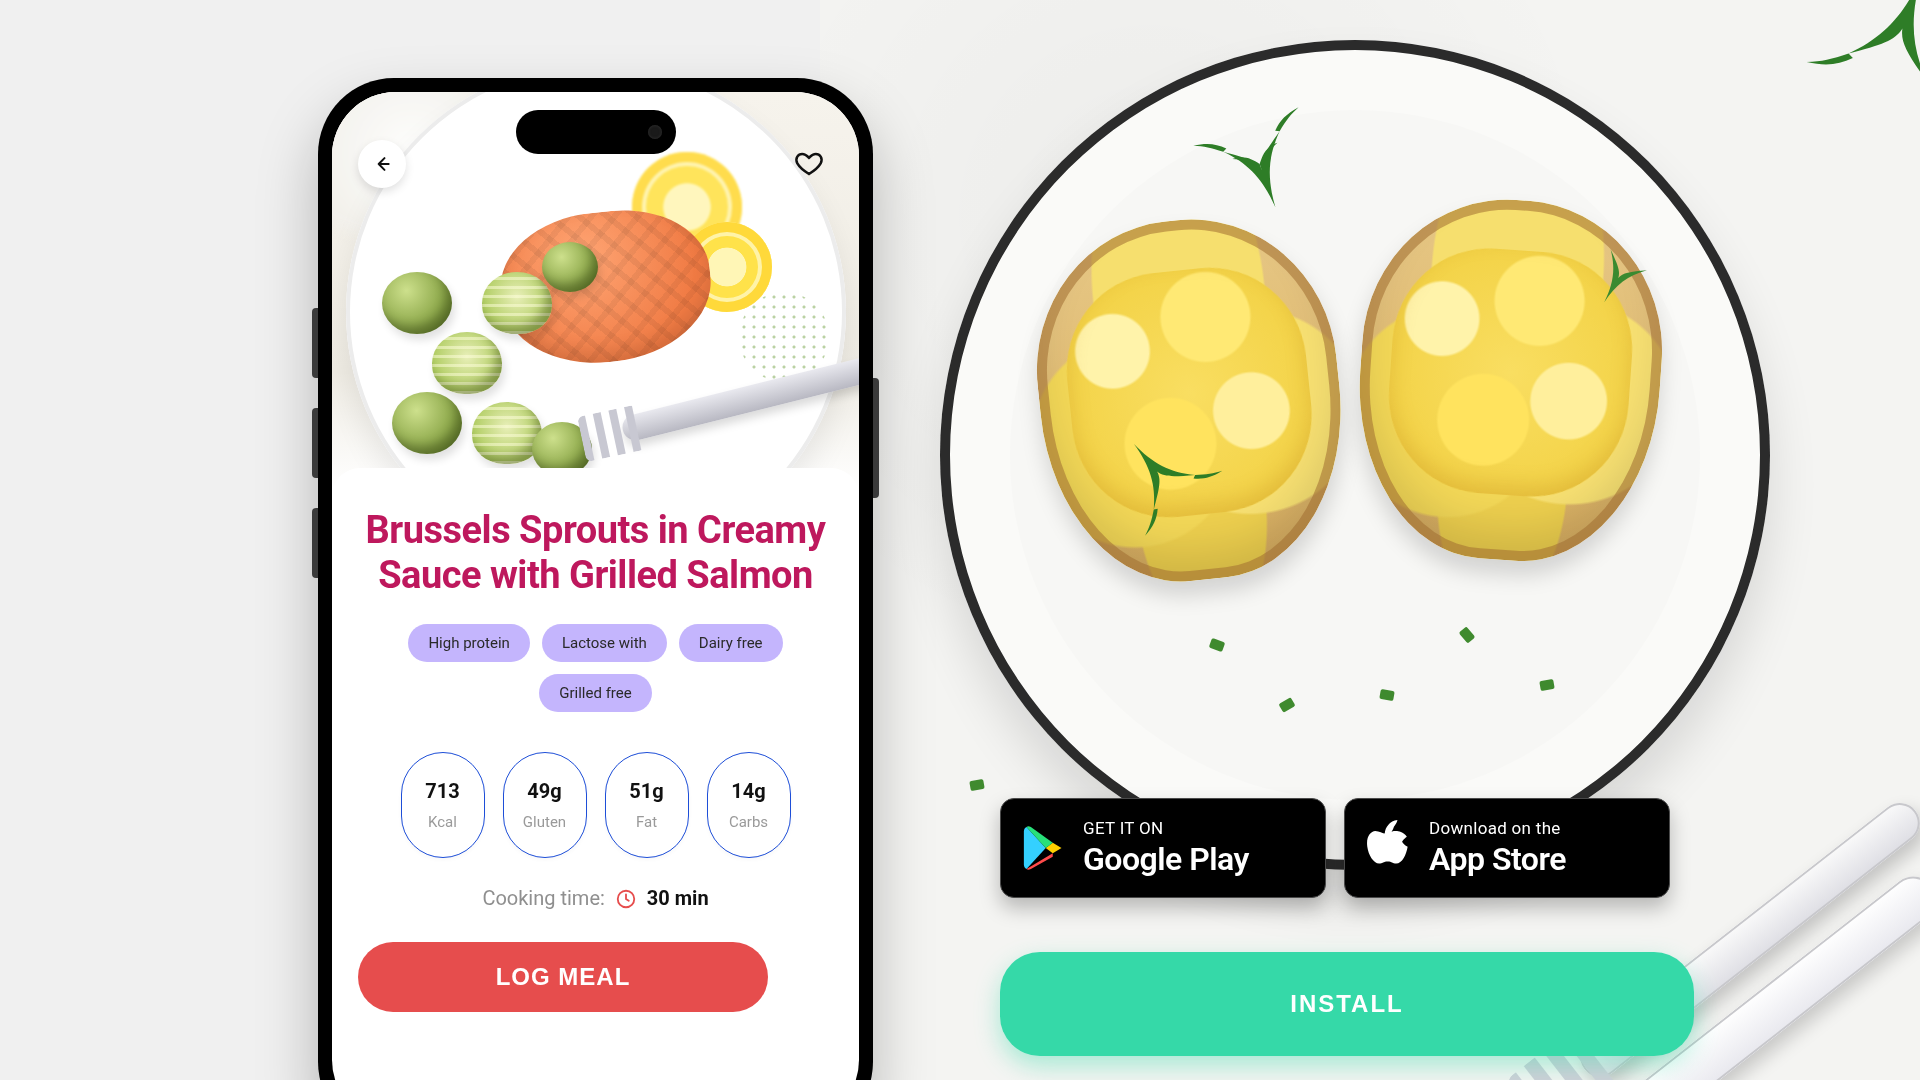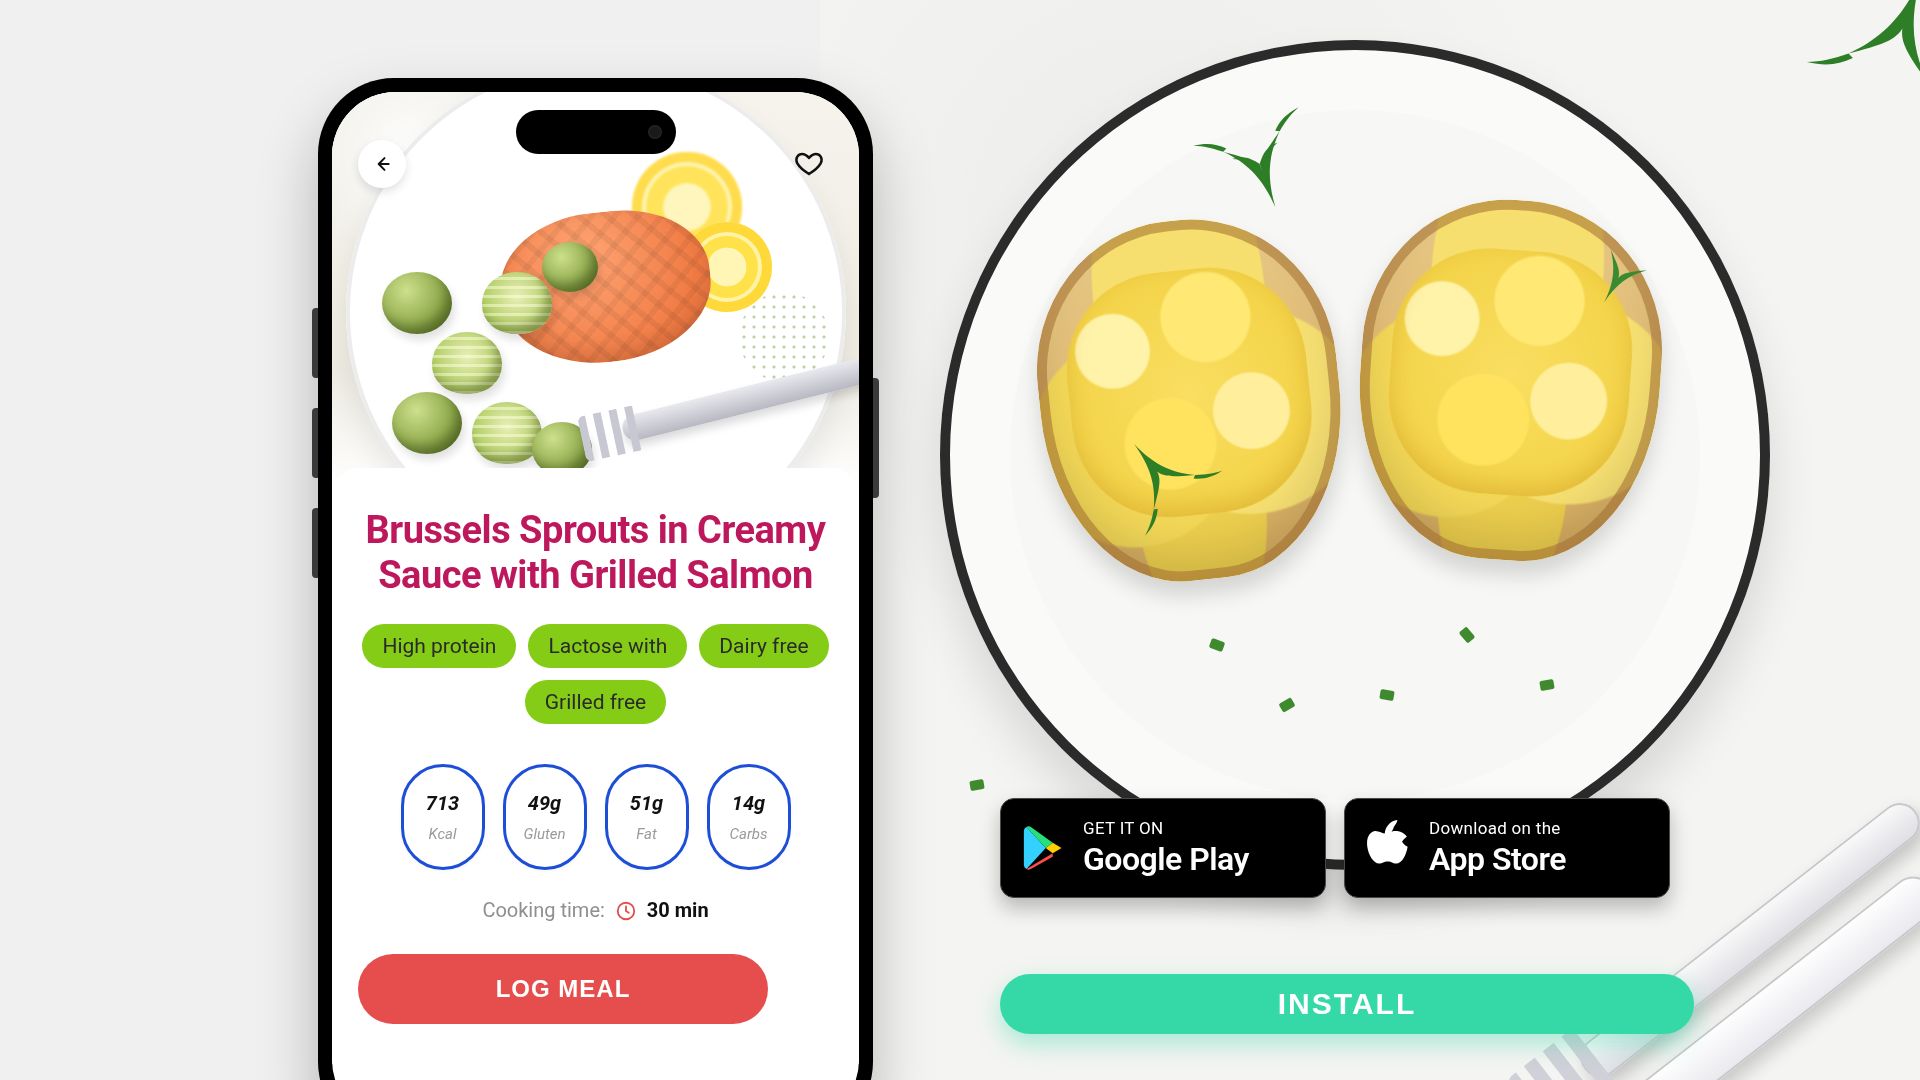--- a/index.html
+++ b/index.html
@@ -115,30 +115,29 @@
     border-radius: 28px 28px 0 0;
     padding: 40px 26px 40px;
     z-index: 3;
   }
   .title {
     font-size: 38px; font-weight: 700; color:#be185d;
     text-align:center; line-height:1.18; letter-spacing:-0.5px;
   }
   .tags { display:flex; flex-wrap:wrap; gap:12px; justify-content:center; margin-top:26px; }
   .tag {
-    background:#84cc16; color:#2a2a2a; font-size:21px;
+    background:#c4b5fd; color:#2a2a2a; font-size:15px;
     padding:10px 20px; border-radius:999px;
   }
   .nutri { display:flex; gap:18px; justify-content:center; margin-top:40px; }
   .pill {
     width:84px; height:106px; border-radius:46px;
-    border:3px solid #1d4ed8; background:#fff;
+    border:1px solid #1d4ed8; background:#fff;
     display:flex; flex-direction:column; align-items:center; justify-content:center;
     box-shadow: 0 2px 4px rgba(0,0,0,0.03);
-    font-style: italic;
   }
   .pill .val{ font-weight:700; font-size:20px; color:#111; }
   .pill .lab{ font-size:15px; color:#9a9a9a; margin-top:10px; }
   .cook-row{ display:flex; gap:10px; align-items:flex-end; justify-content:center; margin-top:28px; font-size:20px;}
   .cook-row .lbl{ color:#8f8f8f; }
   .cook-row .val{ color:#111; font-weight:700; }
   .cta {
     margin:32px auto 0; width:410px; height:70px; border:none; cursor:pointer;
     background:#e64d4d; color:#fff; font-size:24px; font-weight:700; letter-spacing:1px;
     border-radius:36px;
@@ -224,23 +223,23 @@
     border-radius:14px; display:flex; align-items:center; gap:18px;
     padding:0 22px; cursor:pointer; color:#fff;
     box-shadow:0 10px 20px rgba(0,0,0,0.25);
   }
   .store-badge .small{font-size:17px; letter-spacing:.3px;}
   .store-badge .big{font-size:32px; font-weight:600; letter-spacing:-.5px; margin-top:2px;}
   .apple-logo svg{width:44px;height:52px;fill:#fff;}
   .play-logo{width:42px;height:46px;position:relative;}
 
   .install{
-    position:absolute; left:1000px; top:974px; width:694px; height:60px;
+    position:absolute; left:1000px; top:952px; width:694px; height:104px;
     border:none; border-radius:40px; background:#35d9a8; color:#fff;
-    font-size:30px; font-weight:700; letter-spacing:2px; cursor:pointer; z-index:10;
+    font-size:24px; font-weight:700; letter-spacing:2px; cursor:pointer; z-index:10;
     box-shadow:0 10px 24px rgba(53,217,168,.4);
   } 
 </style>
 </head>
 <body>
 
 <div class="photo">
   <div class="big-plate"></div>
   <div class="toast t1"></div>
   <div class="toast t2"></div>

